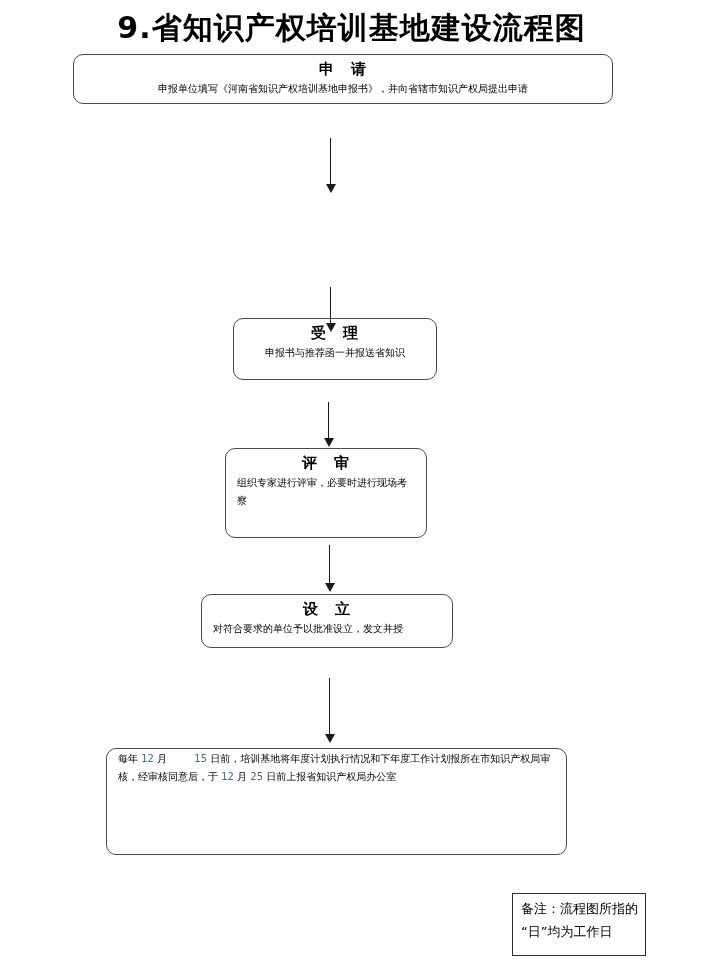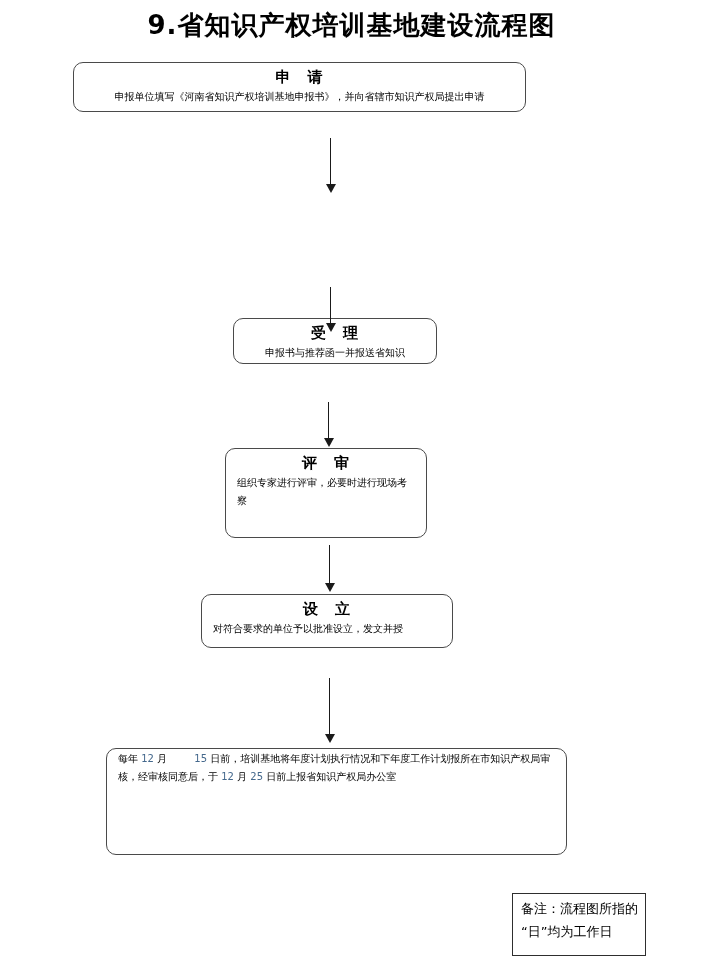--- a/index.html
+++ b/index.html
@@ -12,21 +12,21 @@
     width:703px;
     height:970px;
     background:#ffffff;
     overflow:hidden;
   }
   .doc-title {
     position:absolute;
     left:0; top:8px;
     width:100%;
     text-align:center;
-    font-size:26px;
+    font-size:30px;
     font-weight:bold;
     color:#000;
     letter-spacing:1px;
   }
   .flow-box {
     position:absolute;
     border:1.6px solid #4a4a4a;
     border-radius:10px;
     background:#fff;
     box-sizing:border-box;
@@ -40,23 +40,23 @@
     letter-spacing:1px;
   }
   .flow-box .box-body {
     font-size:10px;
     line-height:1.75;
     padding:1px 11px 2px 11px;
     text-align:left;
   }
   .flow-box .box-body.centered { text-align:center; }
   
-  .box-apply        { left:73px;  top:62px;  width:453px; height:50px; }
+  .box-apply        { left:73px;  top:54px;  width:540px; height:50px; }
   .box-preliminary  { left:142px; top:192px; width:383px; height:81px; }
-  .box-acceptance   { left:233px; top:318px; width:204px; height:46px; }
+  .box-acceptance   { left:233px; top:318px; width:204px; height:62px; }
   .box-review       { left:225px; top:448px; width:202px; height:90px; }
   .box-establish    { left:201px; top:594px; width:252px; height:54px; }
   .box-construction { left:106px; top:748px; width:461px; height:107px; }
 
   .arrow {
     position:absolute;
     width:11px;
     display:flex;
     flex-direction:column;
     align-items:center;

